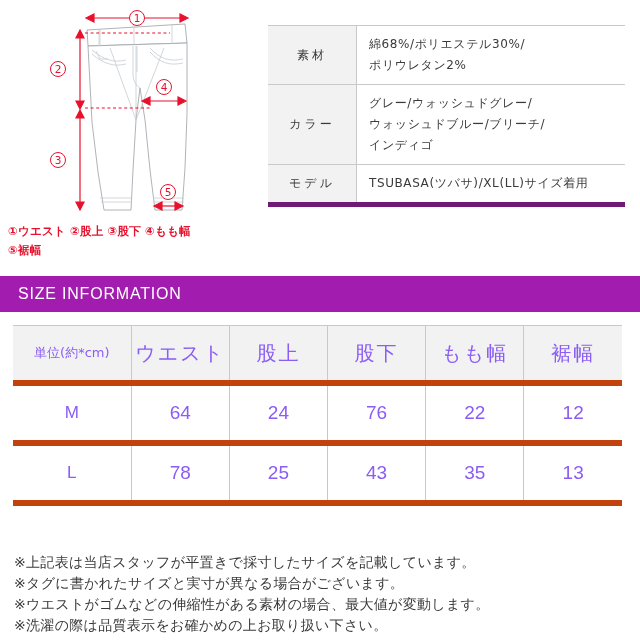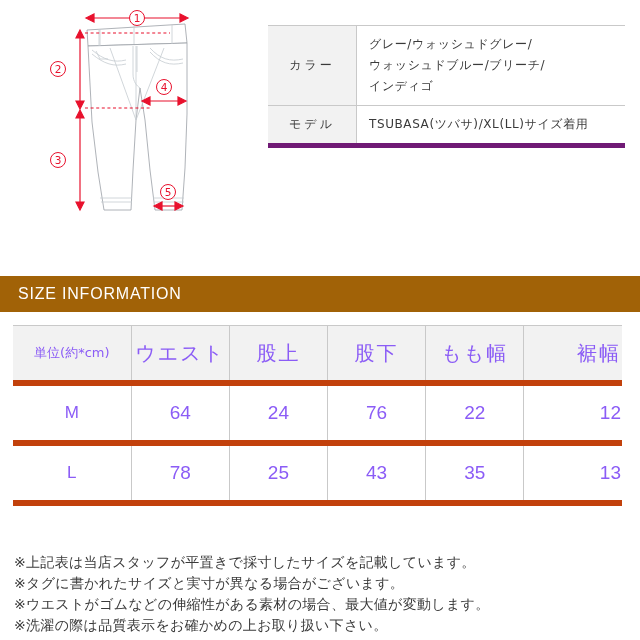--- a/index.html
+++ b/index.html
@@ -87,21 +87,21 @@
   #spec-table tr td.spec-value .vline { display: block; white-space: nowrap; }
   #spec-table tr:not(:last-child) td { border-bottom: none; }
 
   
   #size-banner {
     position: absolute;
     left: 0;
     top: 276px;
     width: 640px;
     height: 36px;
-    background: #a16207;
+    background: #a21caf;
     color: #ffffff;
     display: flex;
     align-items: center;
   }
   #size-banner-title {
     padding-left: 18px;
     font-size: 16px;
     letter-spacing: .8px;
     font-family: "Liberation Sans", sans-serif;
     font-weight: normal;
@@ -119,21 +119,21 @@
   #size-table th, #size-table td {
     border-top: 1px solid #c9c9c9;
     border-bottom: 6px solid #c2410c;
     border-right: 1px solid #c9c9c9;
     text-align: center;
     vertical-align: middle;
     height: 52px;
     font-weight: normal;
     color: #8b5cf6;
   }
-  #size-table th:last-child, #size-table td:last-child { border-right: none; text-align: right; }
+  #size-table th:last-child, #size-table td:last-child { border-right: none; }
   #size-table thead th {
     background: #f2f2f2;
     font-size: 20px;
     letter-spacing: 2px;
     font-family: "DejaVu Sans", "Liberation Sans", sans-serif;
   }
   #size-table thead th.unit-head {
     font-size: 13px;
     letter-spacing: 0;
   }
@@ -253,24 +253,35 @@
         <text x="58" y="161.6">3</text>
 
         <circle cx="164" cy="85" r="7.5" fill="#ffffff" stroke="#e8112d" stroke-width="1"></circle>
         <text x="164" y="88.6">4</text>
 
         <circle cx="168" cy="190" r="7.5" fill="#ffffff" stroke="#e8112d" stroke-width="1"></circle>
         <text x="168" y="193.6">5</text>
       </g>
     </svg>
 
+    <div id="diagram-legend">
+      <div class="leg">①ウエスト ②股上 ③股下 ④もも幅</div>
+      <div class="leg">⑤裾幅</div>
+    </div>
   </div>
 
   <table id="spec-table">
     <tbody>
+      <tr>
+        <td class="spec-label">素材</td>
+        <td class="spec-value">
+          <span class="vline">綿68%/ポリエステル30%/</span>
+          <span class="vline">ポリウレタン2%</span>
+        </td>
+      </tr>
       <tr>
         <td class="spec-label">カラー</td>
         <td class="spec-value">
           <span class="vline">グレー/ウォッシュドグレー/</span>
           <span class="vline">ウォッシュドブルー/ブリーチ/</span>
           <span class="vline">インディゴ</span>
         </td>
       </tr>
       <tr>
         <td class="spec-label">モデル</td>

